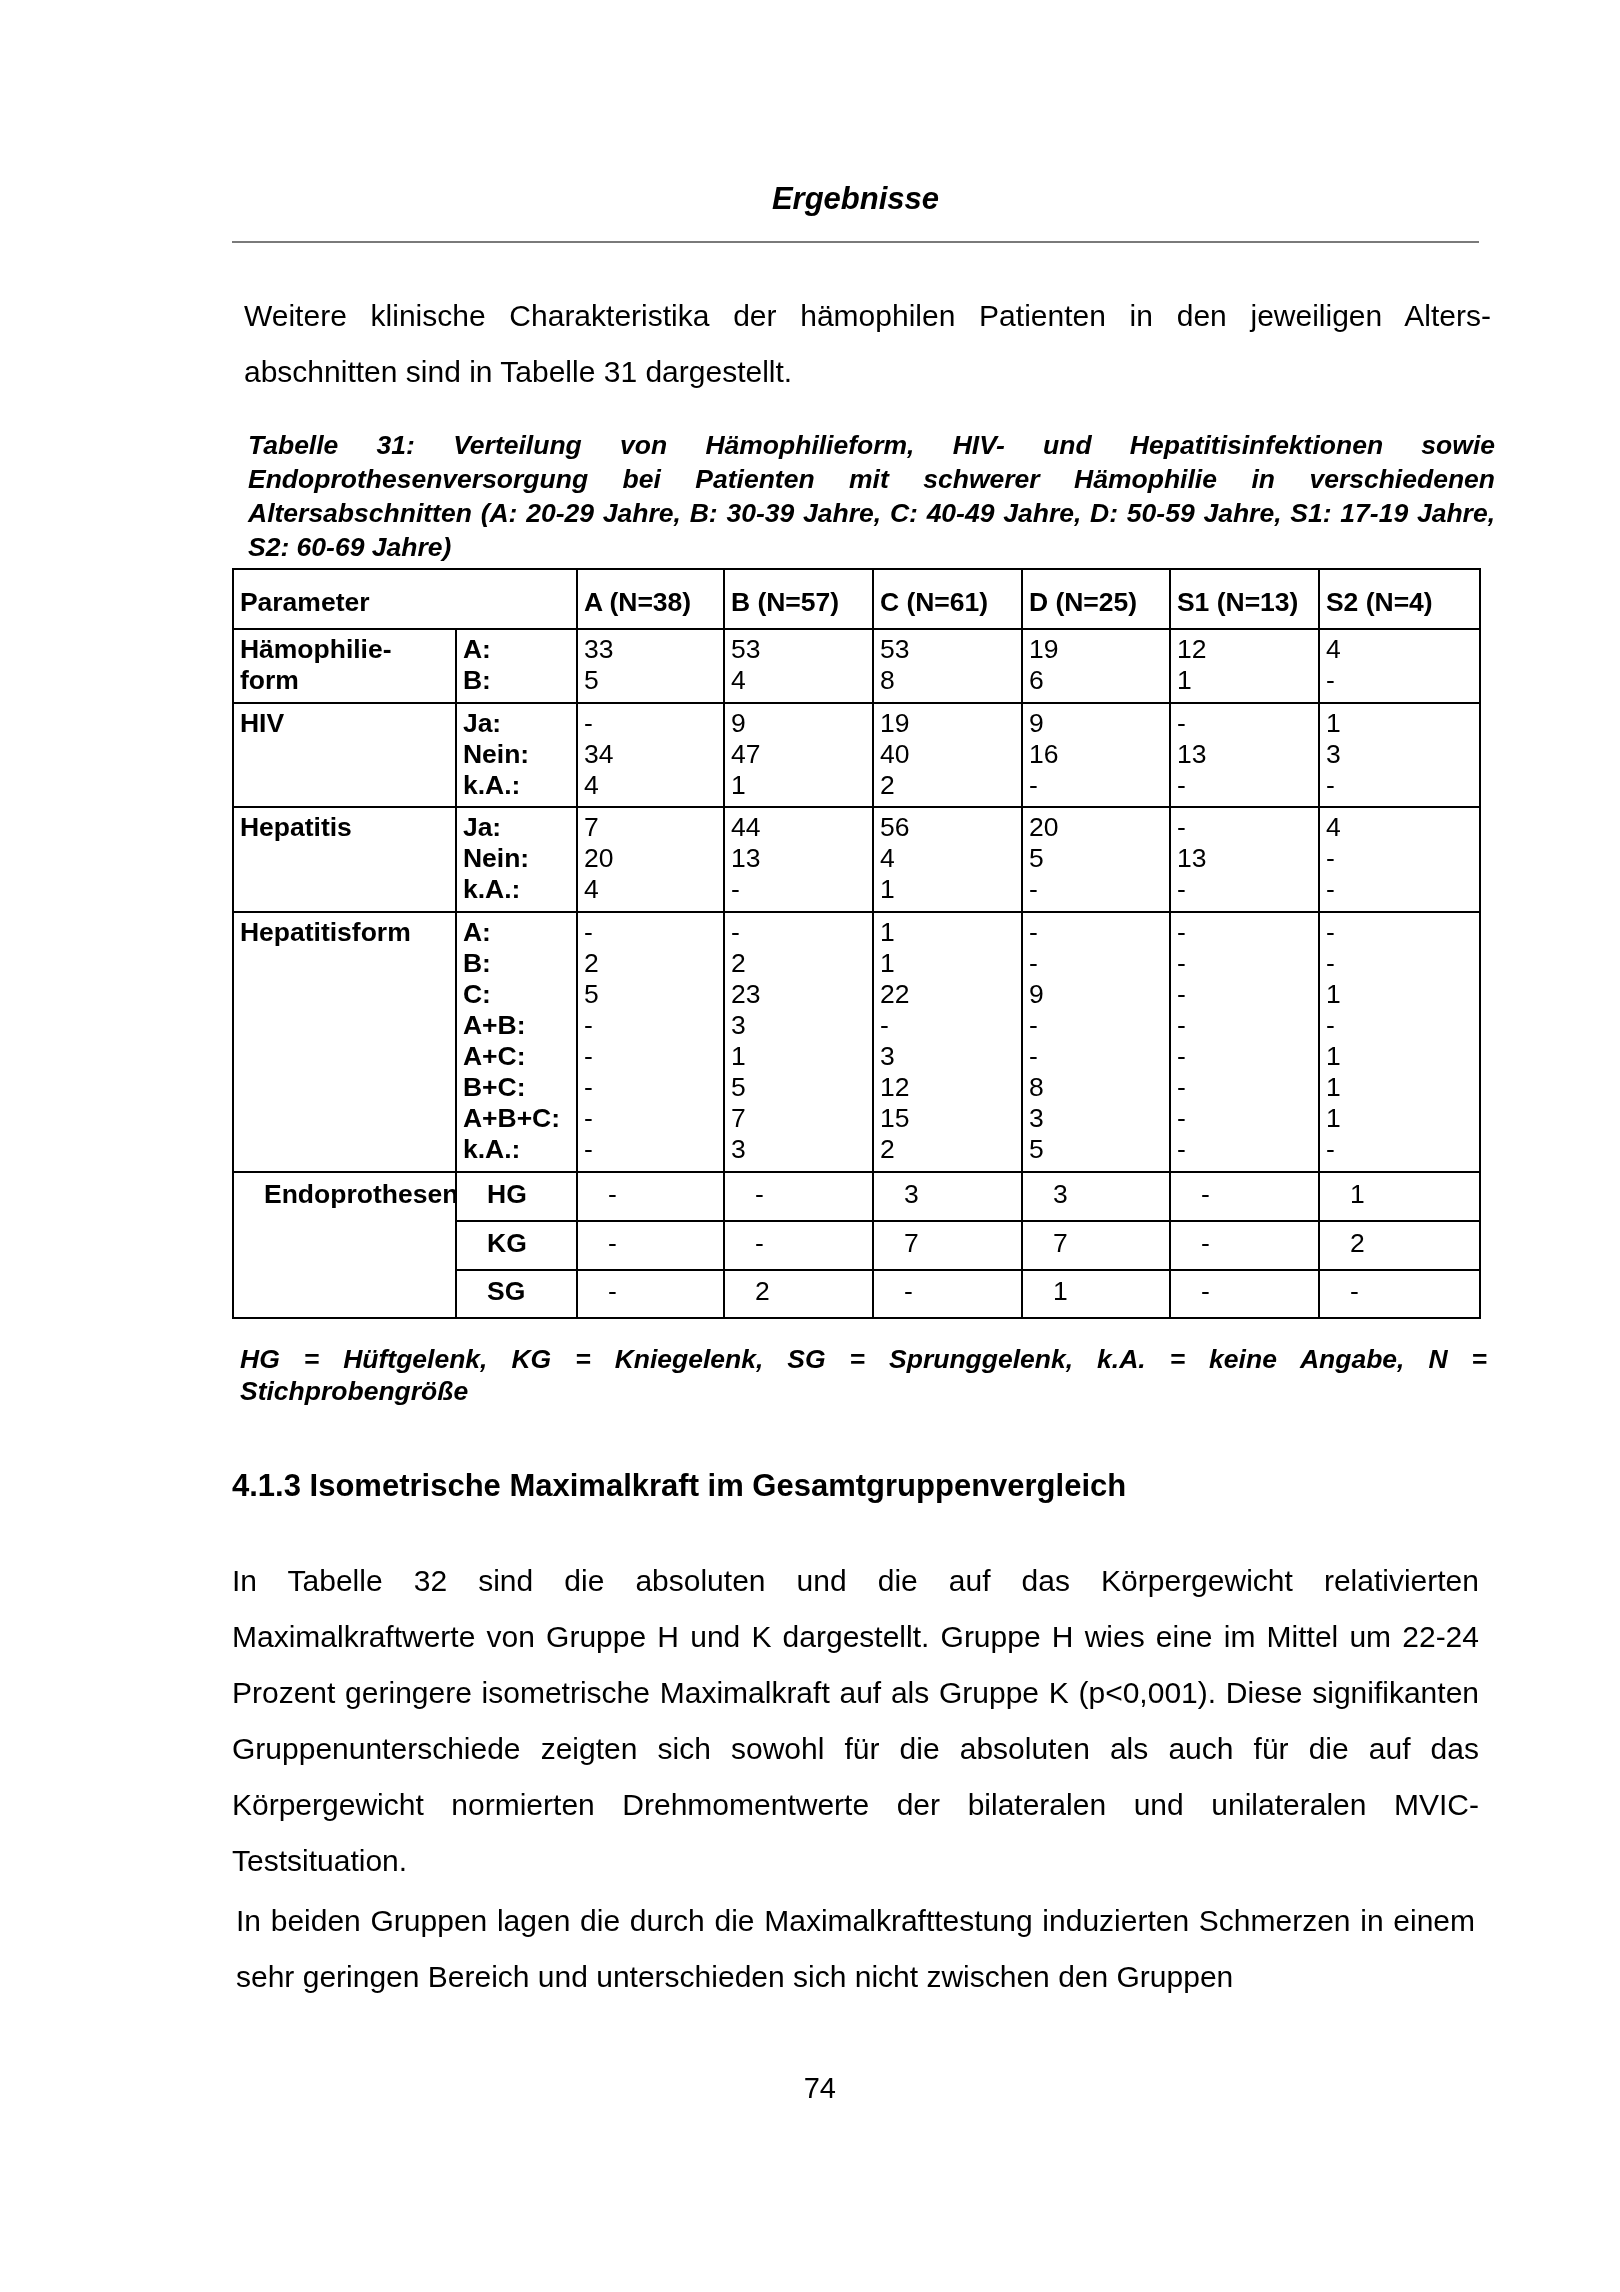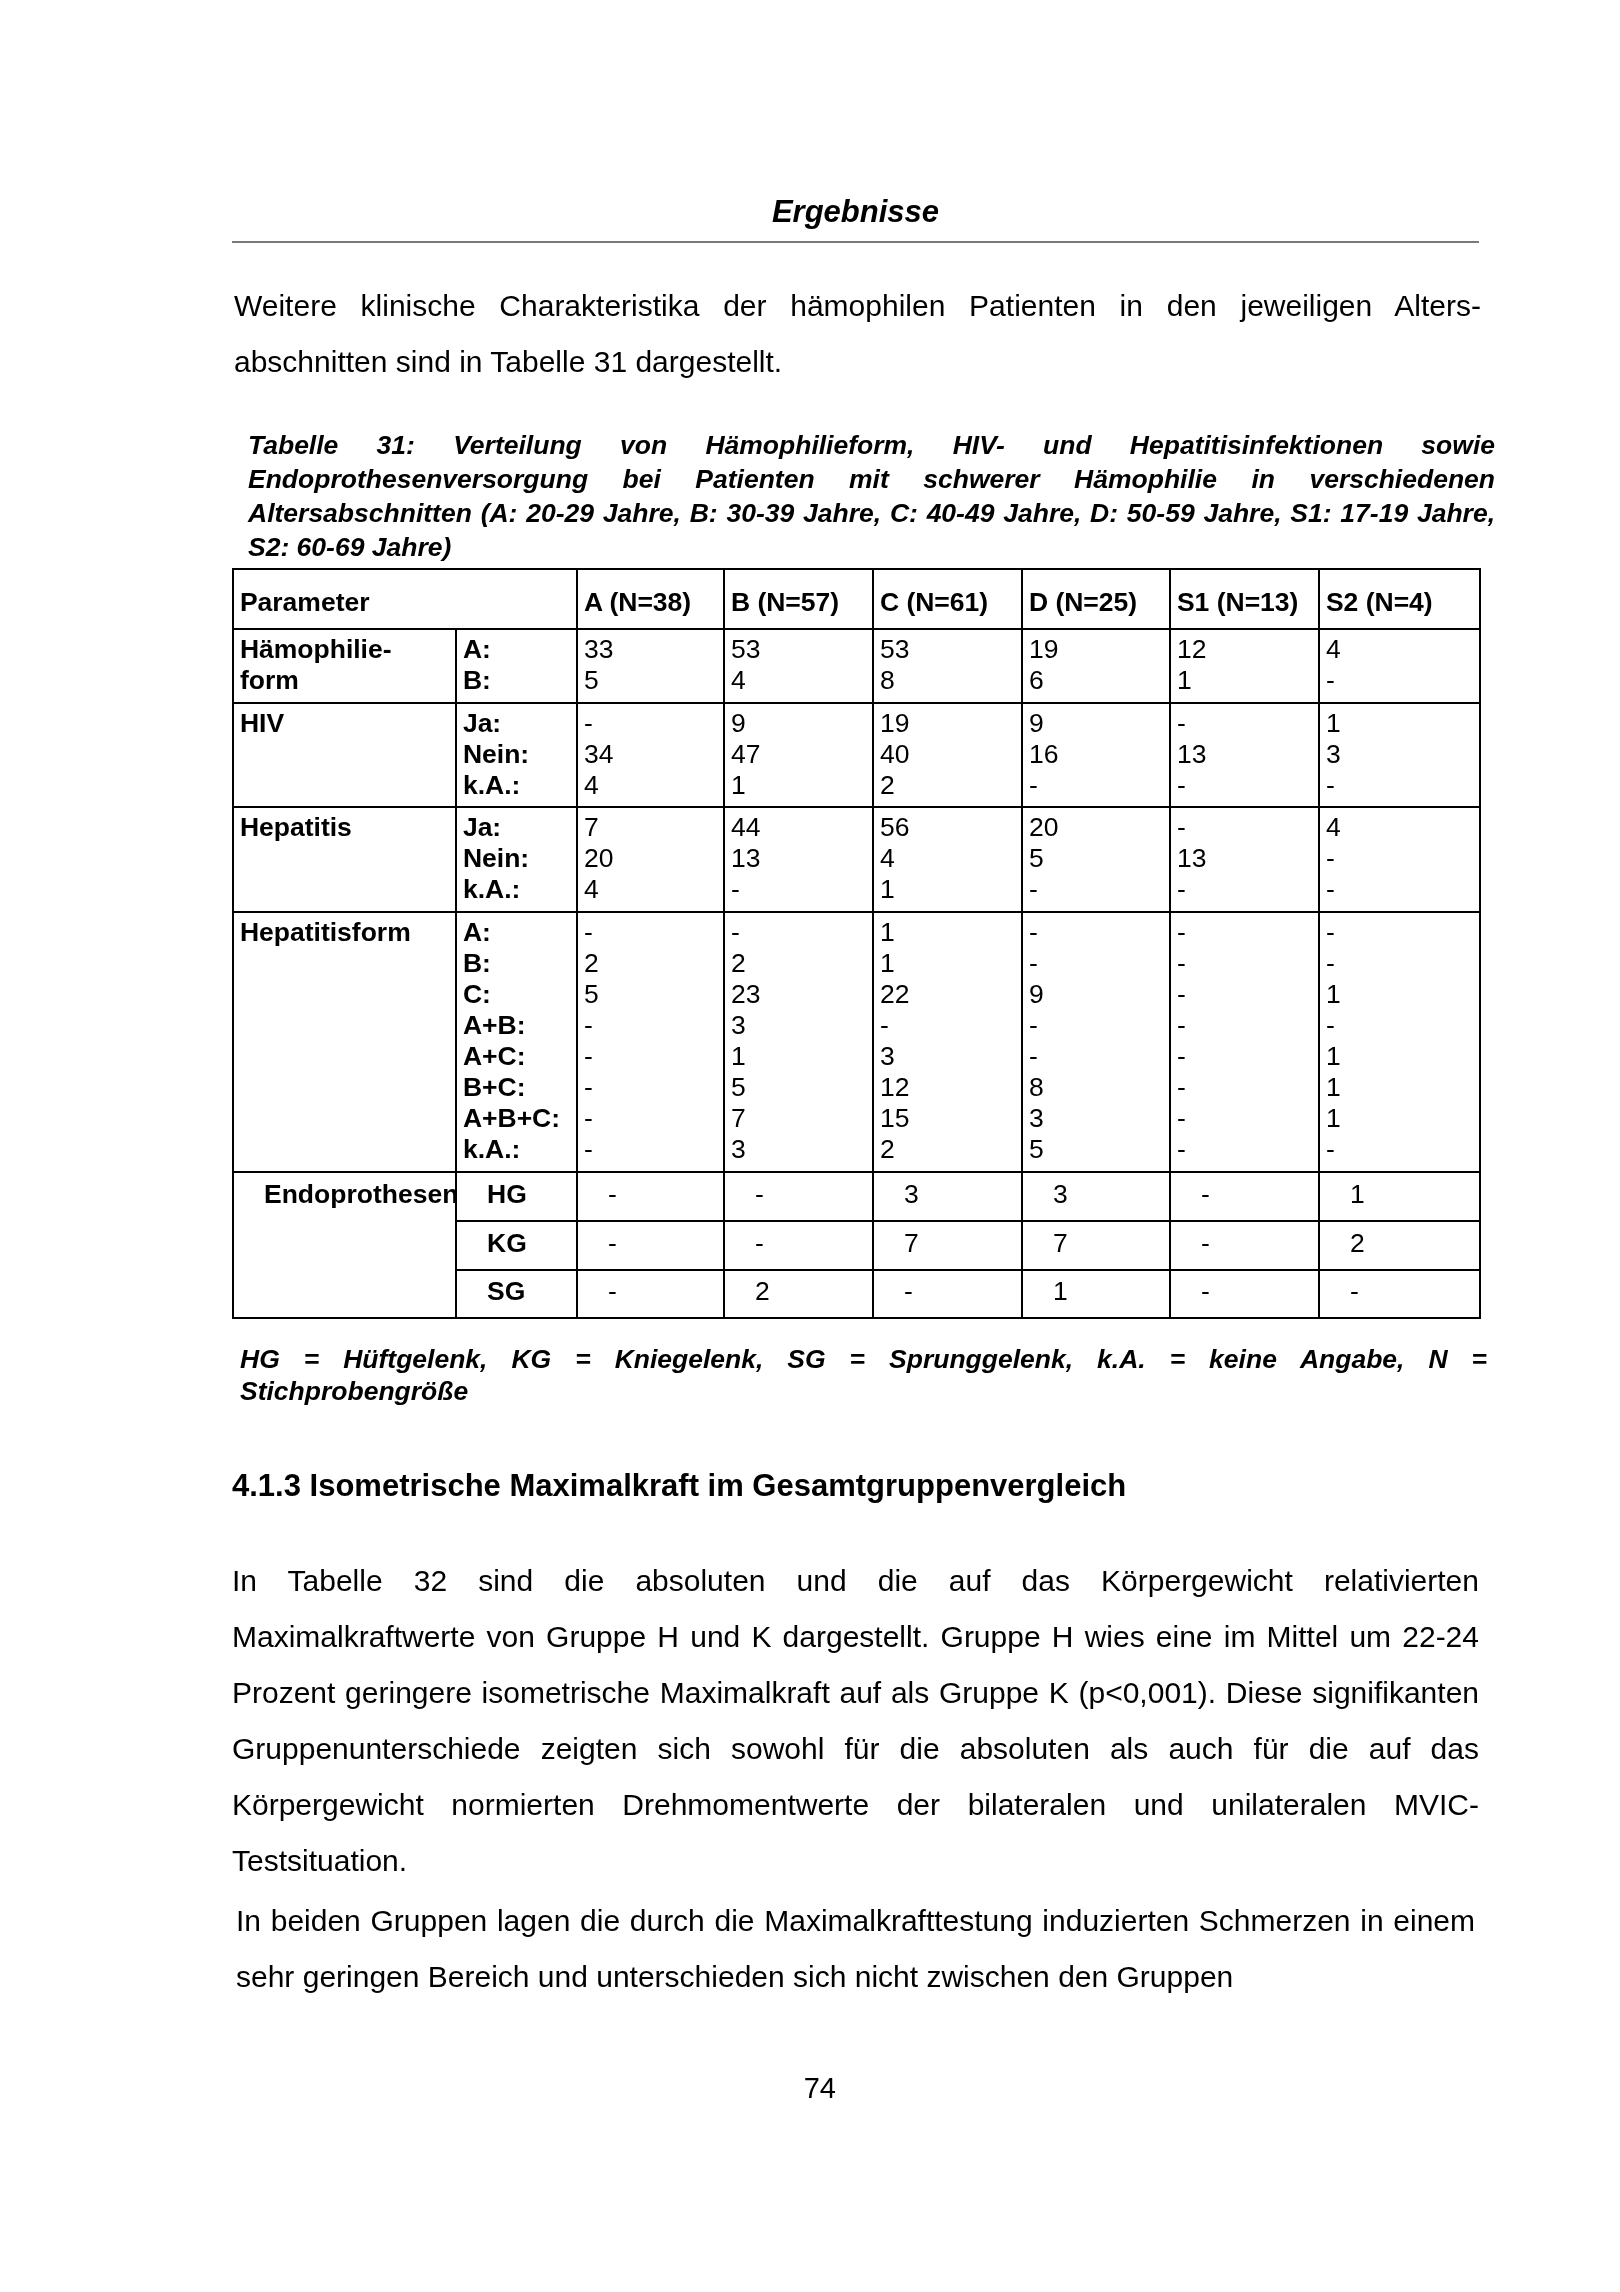--- a/index.html
+++ b/index.html
@@ -1,18 +1,18 @@
 <!DOCTYPE html>
 <html><head>
 <meta charset="utf-8">
 <style>
   html, body { margin: 0; padding: 0; background: #ffffff; }
   body { width: 1620px; height: 2293px; position: relative; font-family: "Liberation Sans", sans-serif; color: #000; }
   .page { position: absolute; left: 0; top: 0; width: 1620px; height: 2293px; background: #fff; }
-  .running-head { position: absolute; left: 232px; top: 194px; width: 1247px; text-align: center; font-size: 31px; font-weight: bold; font-style: italic; }
+  .running-head { position: absolute; left: 232px; top: 181px; width: 1247px; text-align: center; font-size: 31px; font-weight: bold; font-style: italic; }
   .head-rule { position: absolute; left: 232px; top: 241px; width: 1247px; height: 0; border-top: 2px solid #7a7a7a; }
   .body-text { position: absolute; left: 232px; width: 1247px; font-size: 30px; line-height: 56px; text-align: justify; text-align-last: left; }
   .p1 { top: 276px; }
   .caption { position: absolute; left: 232px; top: 412px; width: 1247px; font-size: 26.5px; line-height: 34px; font-weight: bold; font-style: italic; text-align: justify; }
   table.data { position: absolute; left: 232px; top: 568px; width: 1247px; border-collapse: collapse; font-size: 26.5px; table-layout: fixed; }
   table.data td, table.data th { border: 2px solid #000; vertical-align: top; padding: 3.9px 5.9px 5.9px 5.9px; line-height: 31px; text-align: left; }
   table.data th { font-weight: bold; height: 35px; padding-top: 17px; }
   table.data td.grp { font-weight: bold; }
   table.data td.sub { font-weight: bold; }
   table.data td.endo { padding-top: 5.9px; padding-bottom: 5.9px; height: 35px; padding-left: 30px; }
@@ -22,21 +22,21 @@
   .p2 { top: 1553px; }
   .page-number { position: absolute; left: 0; top: 2072px; width: 1620px; text-align: center; font-size: 29px; padding-left: 19.6px; box-sizing: border-box; }
 </style>
 </head>
 <body>
 
 <div class="page">
   <div class="running-head">Ergebnisse</div>
   <div class="head-rule"></div>
 
-  <p class="body-text p1" style="margin:2px;">Weitere klinische Charakteristika der hämophilen Patienten in den jeweiligen Alters-abschnitten sind in Tabelle 31 dargestellt.</p>
+  <p class="body-text p1" style="margin:12px;">Weitere klinische Charakteristika der hämophilen Patienten in den jeweiligen Alters-abschnitten sind in Tabelle 31 dargestellt.</p>
 
   <p class="caption" style="margin:16px;">Tabelle 31: Verteilung von Hämophilieform, HIV- und Hepatitisinfektionen sowie Endoprothesenversorgung bei Patienten mit schwerer Hämophilie in verschiedenen Altersabschnitten (A: 20-29 Jahre, B: 30-39 Jahre, C: 40-49 Jahre, D: 50-59 Jahre, S1: 17-19 Jahre, S2: 60-69 Jahre)</p>
 
   <table class="data">
     <colgroup>
       <col style="width:223px">
       <col style="width:121px">
       <col style="width:147px">
       <col style="width:149px">
       <col style="width:149px">

